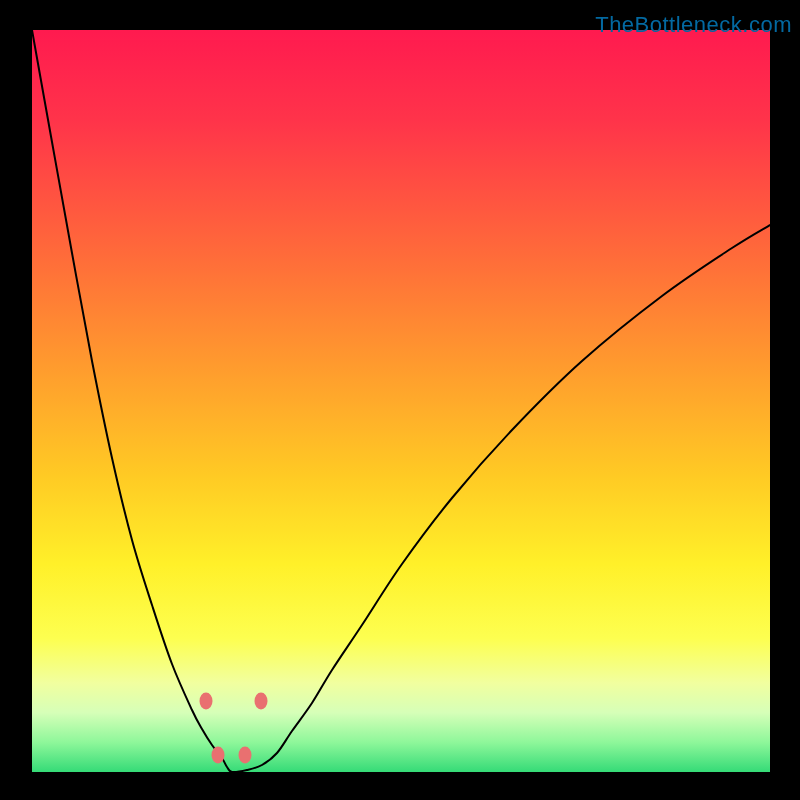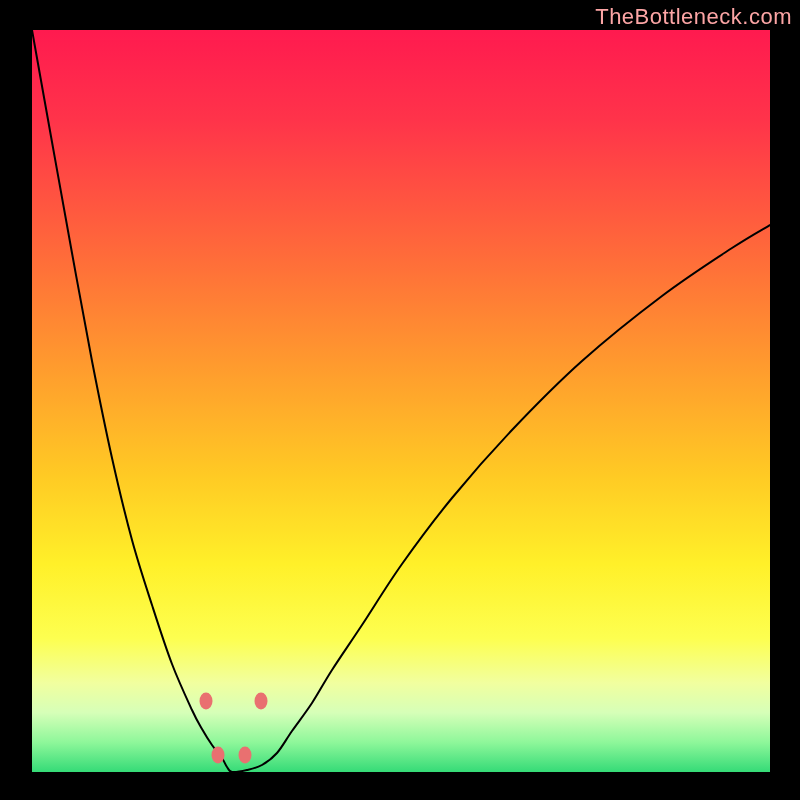--- a/index.html
+++ b/index.html
@@ -12,23 +12,23 @@
     background: #000;
   }
   .outer {
     width: 800px;
     height: 800px;
     background: #000;
     position: relative;
   }
   .watermark {
     position: absolute;
-    top: 4px;
+    top: 12px;
     right: 8px;
-    color: #fca5a5;
+    color: #0369a1;
     font-size: 22px;
     font-weight: 500;
     letter-spacing: 0.5px;
     z-index: 20;
     user-select: none;
   }
   .plot-area {
     position: absolute;
     left: 32px;
     top: 30px;

